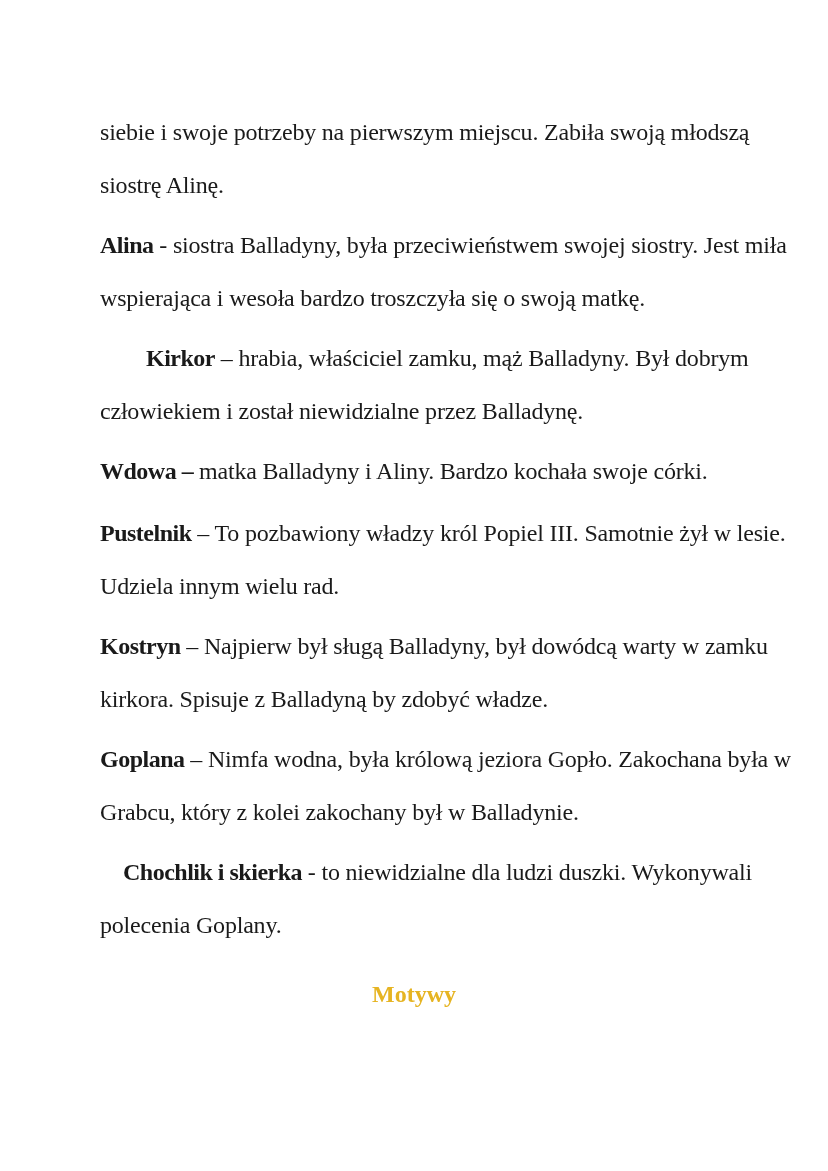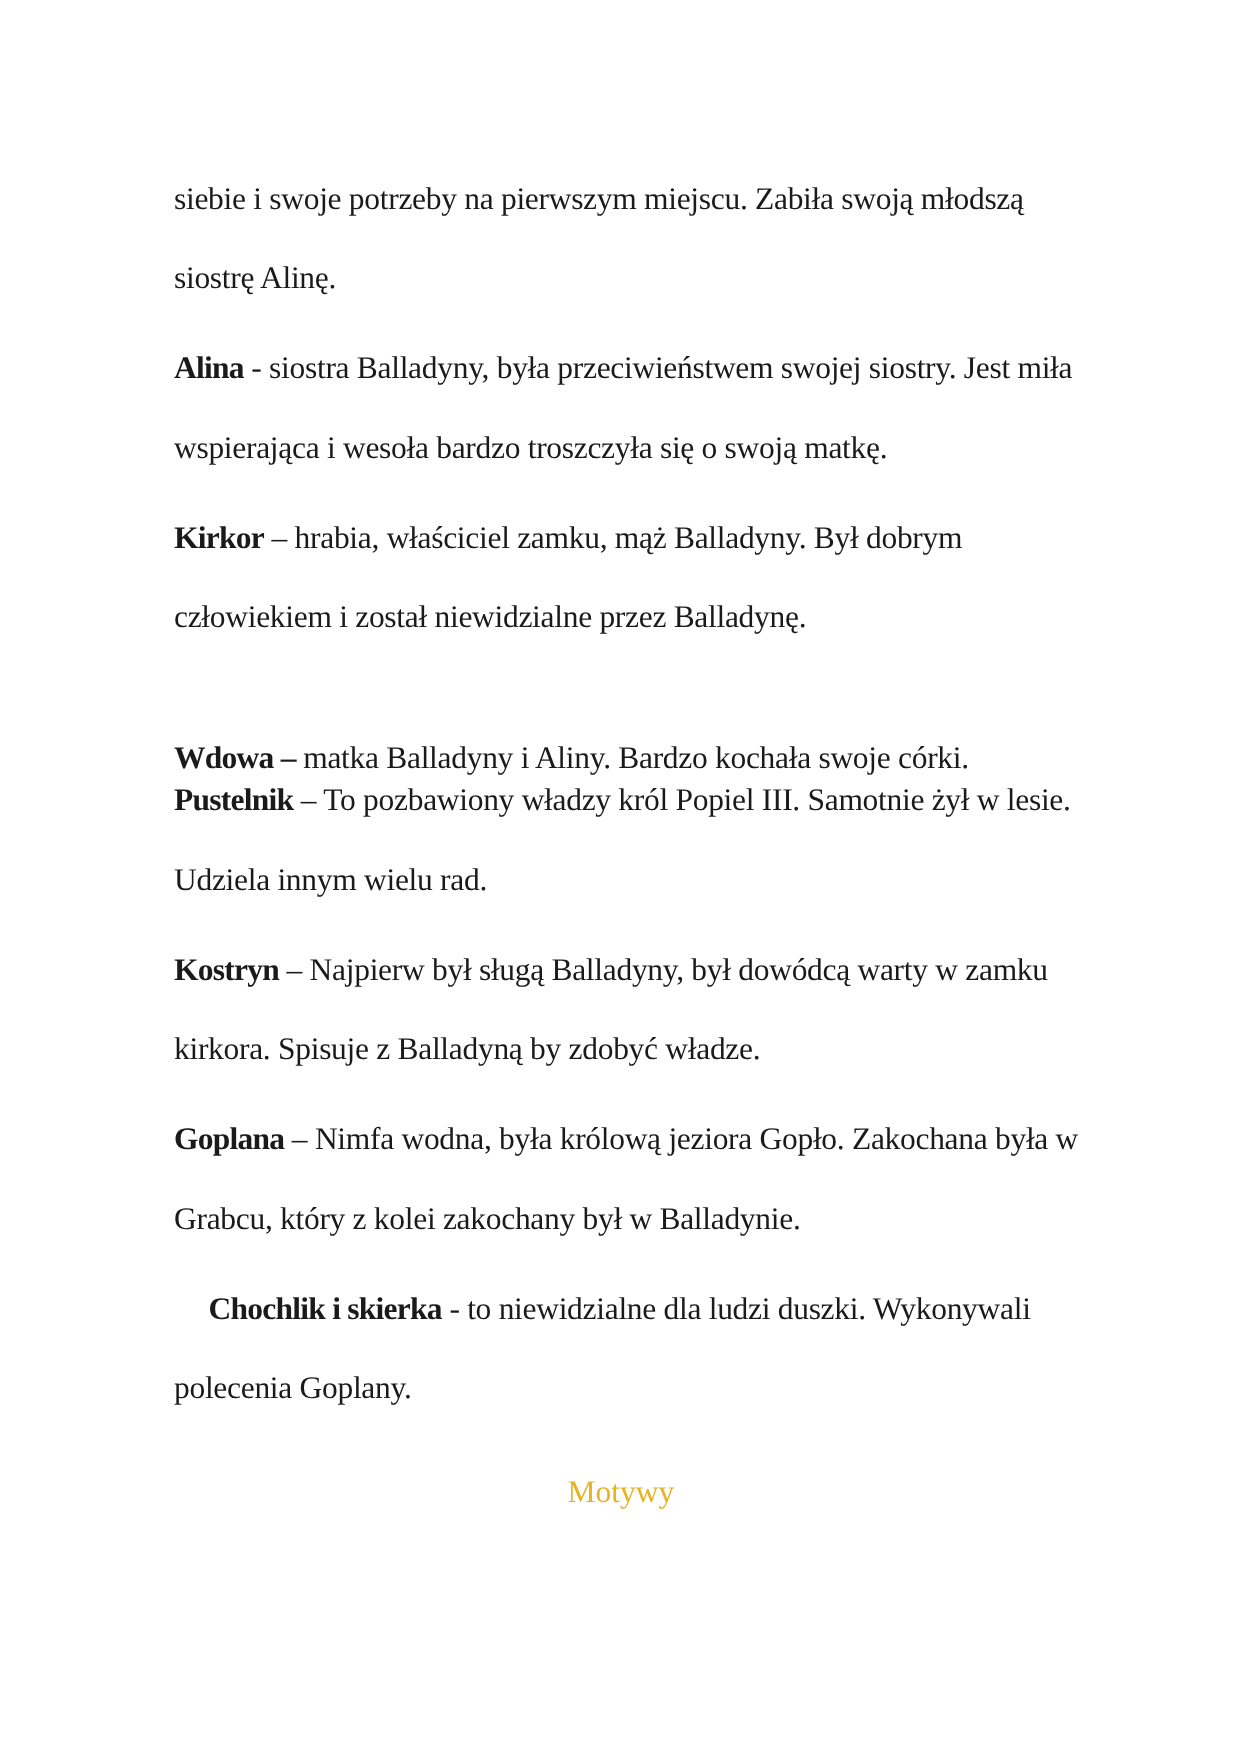--- a/index.html
+++ b/index.html
@@ -17,37 +17,38 @@
     }
     .page {
       position: absolute;
       left: 0; top: 0;
       width: 828px;
       height: 1171px;
       background: #ffffff;
     }
     .line {
       position: absolute;
-      left: 116px;
-      font-size: 21px;
+      left: 100px;
+      font-size: 24px;
       line-height: 28px;
       white-space: nowrap;
       letter-spacing: -0.2px;
     }
     .term {
       font-weight: bold;
       letter-spacing: -0.5px;
     }
     .heading {
       position: absolute;
       left: 0;
       width: 828px;
       text-align: center;
-      font-size: 21px;
+      font-size: 24px;
       line-height: 30px;
+      font-weight: bold;
     }
   </style>
 </head>
 <body>
 
 <div class="page">
 
   <div class="line" style="top:118px;">
     <span>siebie i swoje potrzeby na pierwszym miejscu.  Zabiła swoją młodszą</span>
   </div>
@@ -55,28 +56,28 @@
     <span>siostrę Alinę.</span>
   </div>
 
   <div class="line" style="top:231px;">
     <span class="term">Alina</span><span> - siostra Balladyny, była przeciwieństwem swojej siostry.  Jest miła</span>
   </div>
   <div class="line" style="top:284px;">
     <span>wspierająca i wesoła bardzo troszczyła się o swoją matkę.</span>
   </div>
 
-  <div class="line" style="top:344px;">
+  <div class="line" style="top:344px;margin-left:46px;">
     <span class="term">Kirkor</span><span> – hrabia, właściciel zamku, mąż Balladyny.  Był dobrym</span>
   </div>
   <div class="line" style="top:397px;">
     <span>człowiekiem i został niewidzialne przez Balladynę.</span>
   </div>
 
-  <div class="line" style="top:457px;margin-top:34px;">
+  <div class="line" style="top:457px;">
     <span class="term">Wdowa –</span><span> matka Balladyny i Aliny. Bardzo kochała swoje córki.</span>
   </div>
 
   <div class="line" style="top:519px;">
     <span class="term">Pustelnik</span><span> – To pozbawiony władzy król Popiel III. Samotnie żył w lesie.</span>
   </div>
   <div class="line" style="top:572px;">
     <span>Udziela innym wielu rad.</span>
   </div>
 

